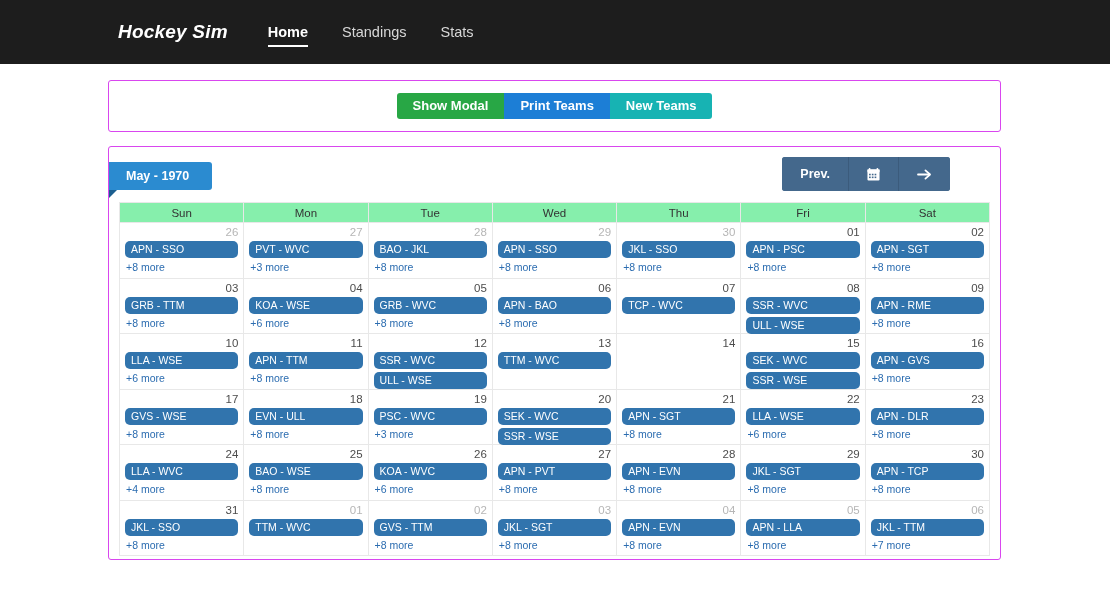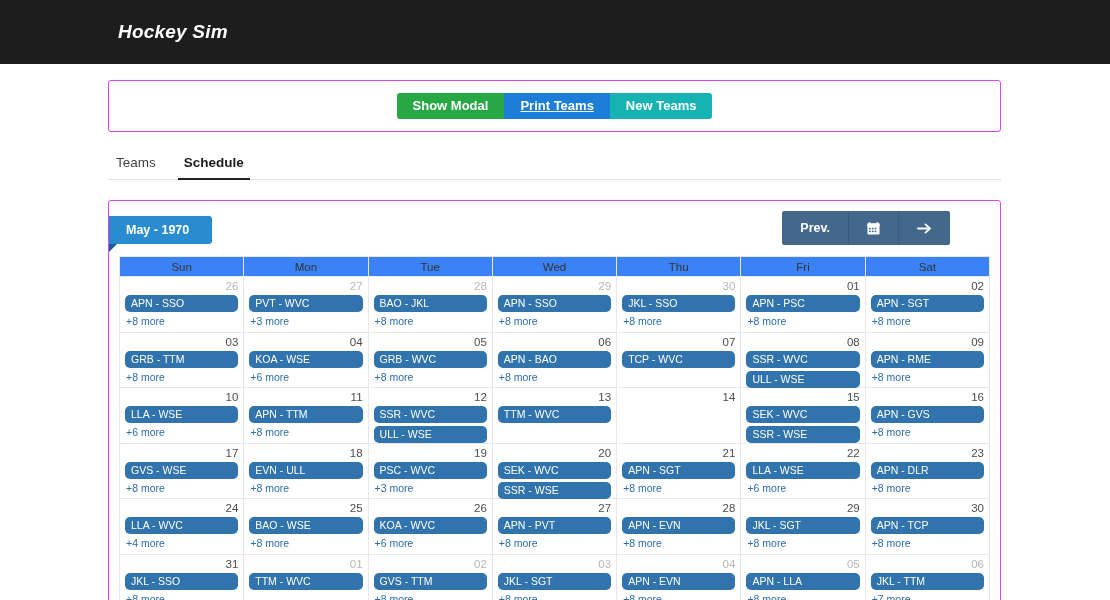--- a/index.html
+++ b/index.html
@@ -73,21 +73,21 @@
     font-size: 13px;
     font-weight: bold;
     padding: 0 16px;
     height: 26px;
     line-height: 26px;
     cursor: pointer;
     font-family: "Liberation Sans", sans-serif;
     white-space: nowrap;
   }
   .btn-success { background: #28a745; border-radius: 3px 0 0 3px; }
-  .btn-primary { background: #1c7ed6; text-decoration: underline; }
+  .btn-primary { background: #1c7ed6; }
   .btn-info    { background: #17b3b3; border-radius: 0 3px 3px 0; }
 
   
   .tabs {
     display: flex;
     align-items: flex-end;
     border-bottom: 1px solid #e3e3e3;
     height: 34px;
     margin-bottom: 20px;
   }
@@ -165,21 +165,21 @@
 
   
   .cal-grid {
     margin: 0 10px;
     border-left: 1px solid #e8e8e8;
     border-top: 1px solid #e8e8e8;
   }
   .cal-row { display: flex; }
   .cal-head-row .cal-cell {
     height: 20px;
-    background: #3b82f6;
+    background: #86efac;
     display: flex;
     align-items: center;
     justify-content: center;
     font-size: 11.5px;
     color: #333333;
   }
   .cal-cell {
     flex: 1 1 0;
     min-width: 0;
     border-right: 1px solid #e8e8e8;
@@ -218,36 +218,37 @@
     line-height: 13px;
     cursor: pointer;
     padding-left: 1px;
   }
 </style>
 </head>
 <body>
 
 <div class="navbar">
   <div class="brand">Hockey Sim</div>
+  <div class="nav-links" id="nav-links">
+      <div class="nav-link active">Home</div>
+      <div class="nav-link">Standings</div>
+      <div class="nav-link">Stats</div>
+    </div>
 </div>
 
 <div class="page">
 
   <div class="card toolbar-card">
     <div class="btn-group" id="btn-group">
         <button class="btn btn-success" style="background: rgb(40, 167, 69);">Show Modal</button>
         <button class="btn btn-primary" style="background: rgb(28, 126, 214);">Print Teams</button>
         <button class="btn btn-info" style="background: rgb(23, 179, 179);">New Teams</button>
       </div>
   </div>
 
-  <div class="tabs" id="tabs">
-      <div class="tab">Teams</div>
-      <div class="tab active">Schedule</div>
-    </div>
 
   <div class="card cal-card">
     <div class="cal-header">
       <div class="ribbon">May - 1970</div>
       <div class="nav-btn-group">
         <div class="nav-btn">Prev.</div>
         <div class="nav-btn">
           <span>
             <svg width="13" height="13" viewBox="0 0 14 14" fill="none">
               <rect x="0.5" y="1.5" width="13" height="12" rx="1.2" fill="#ffffff"></rect>

